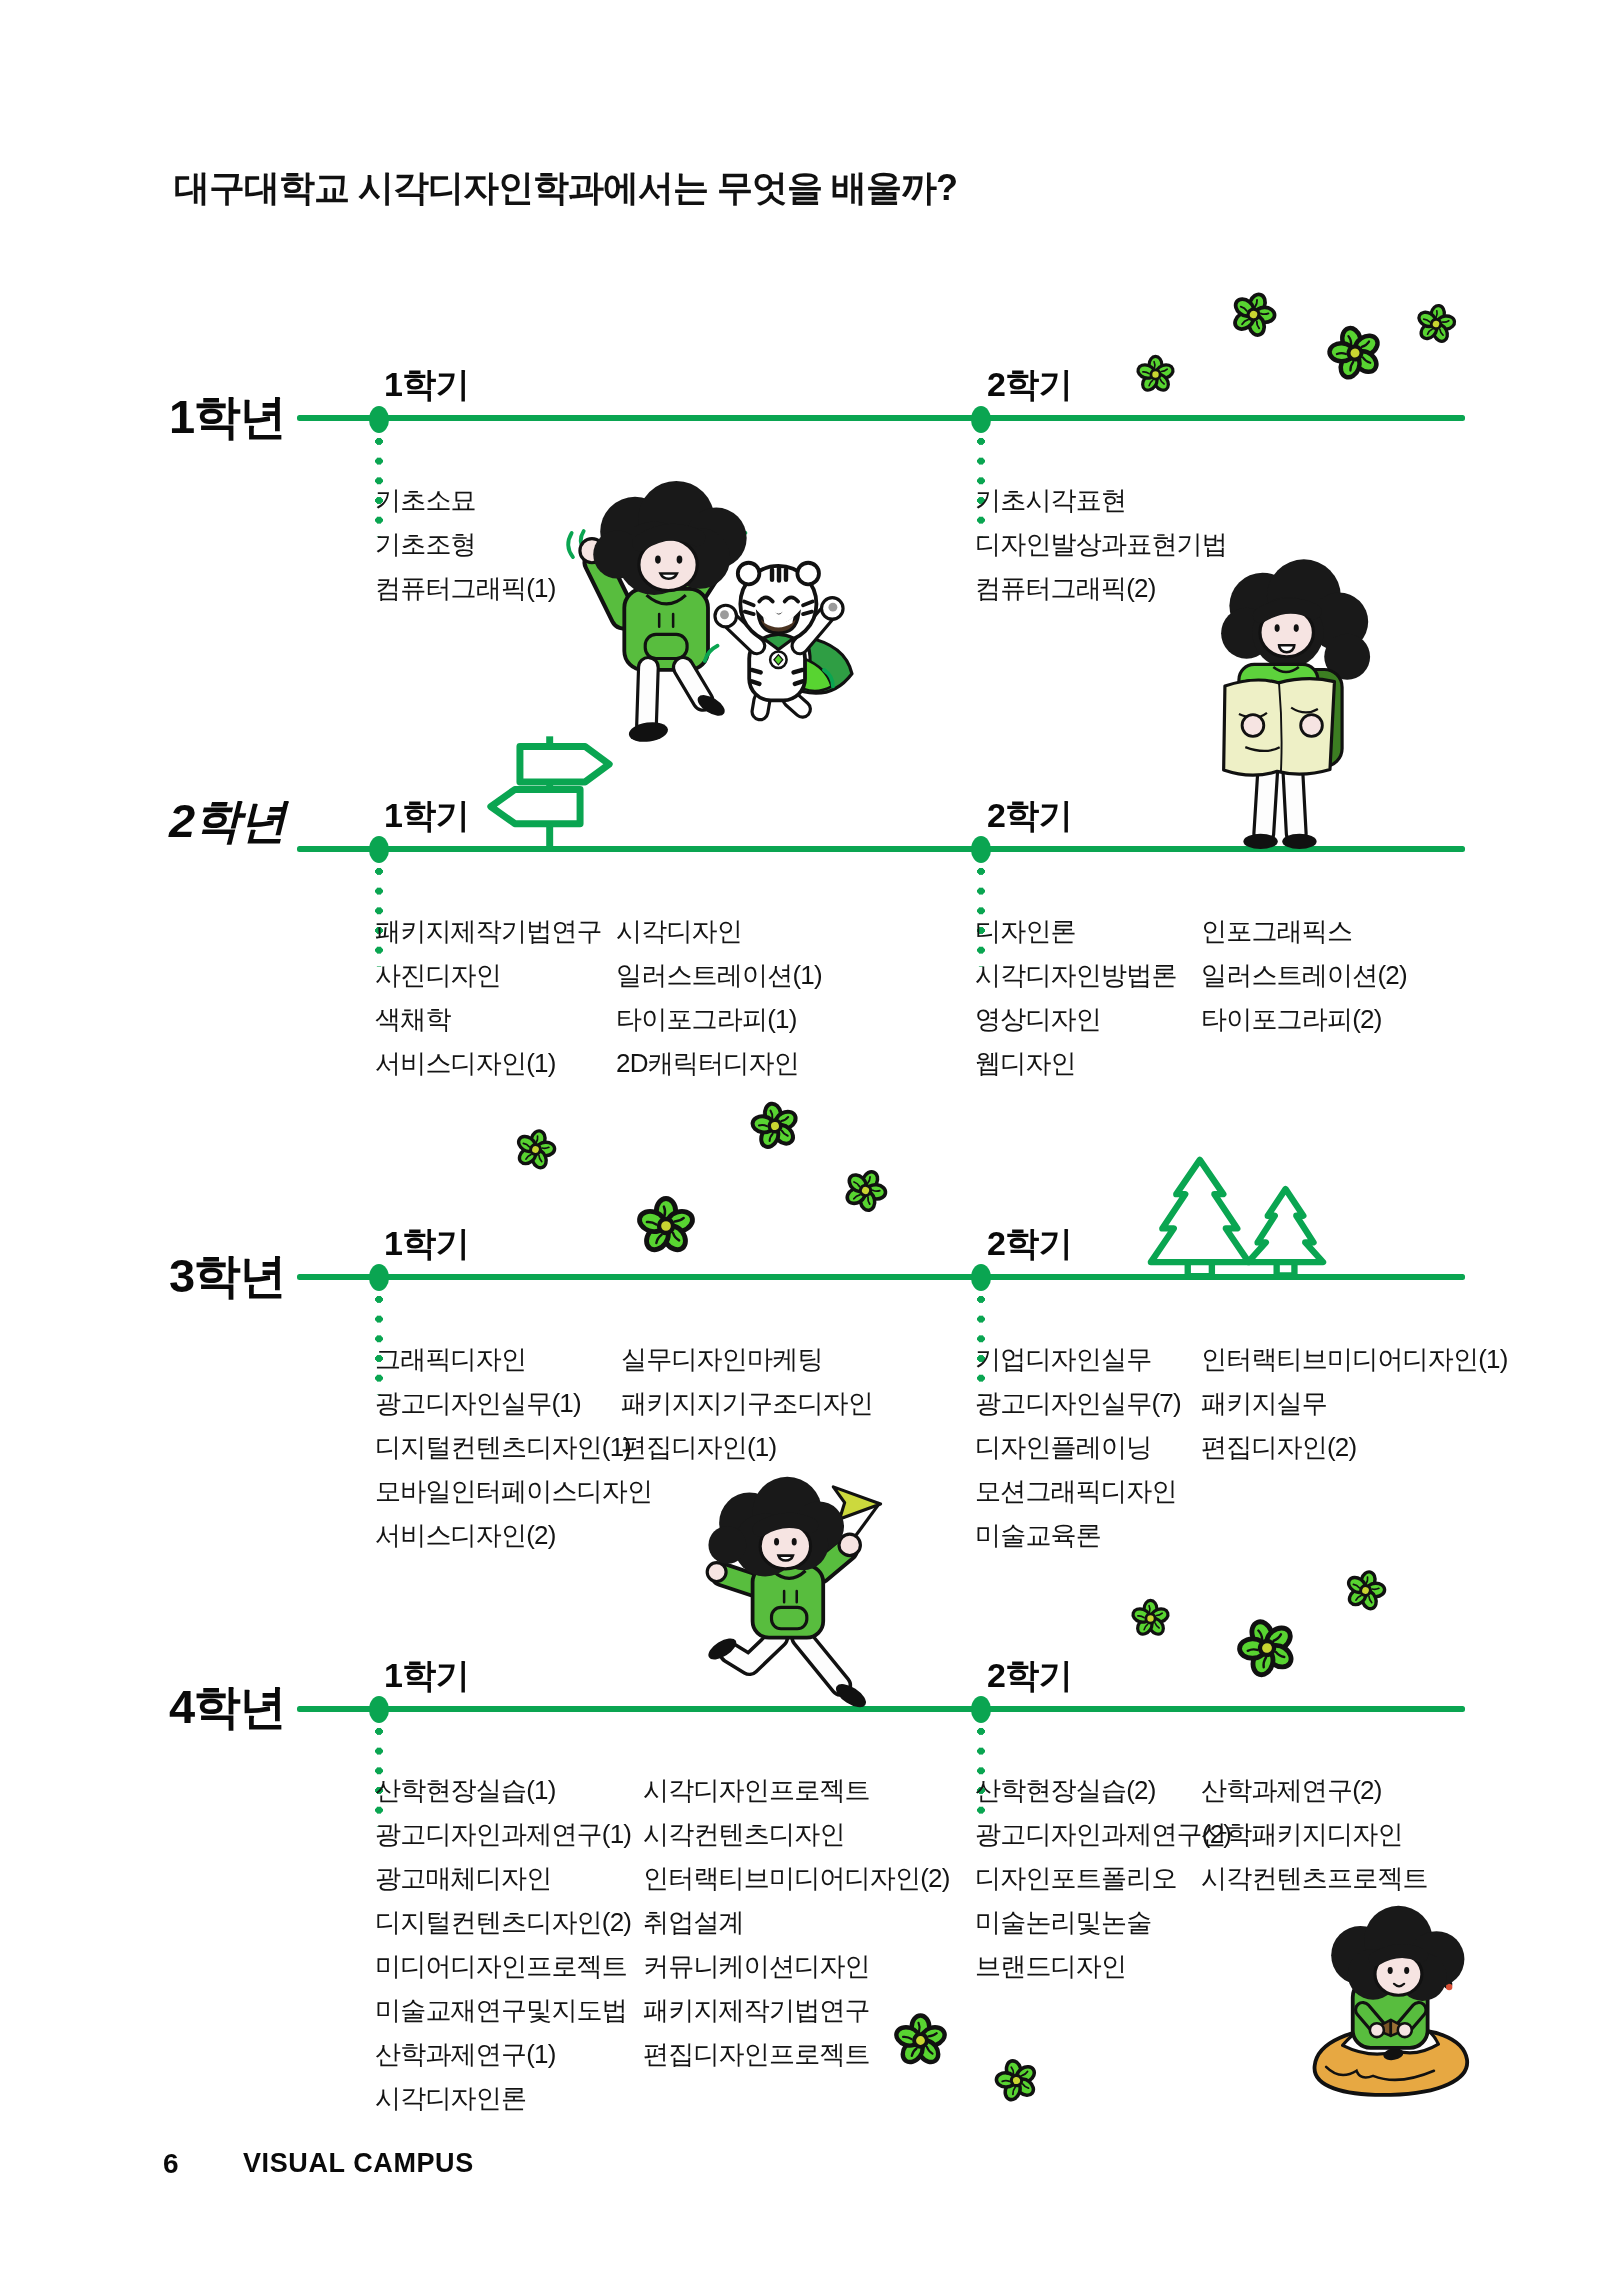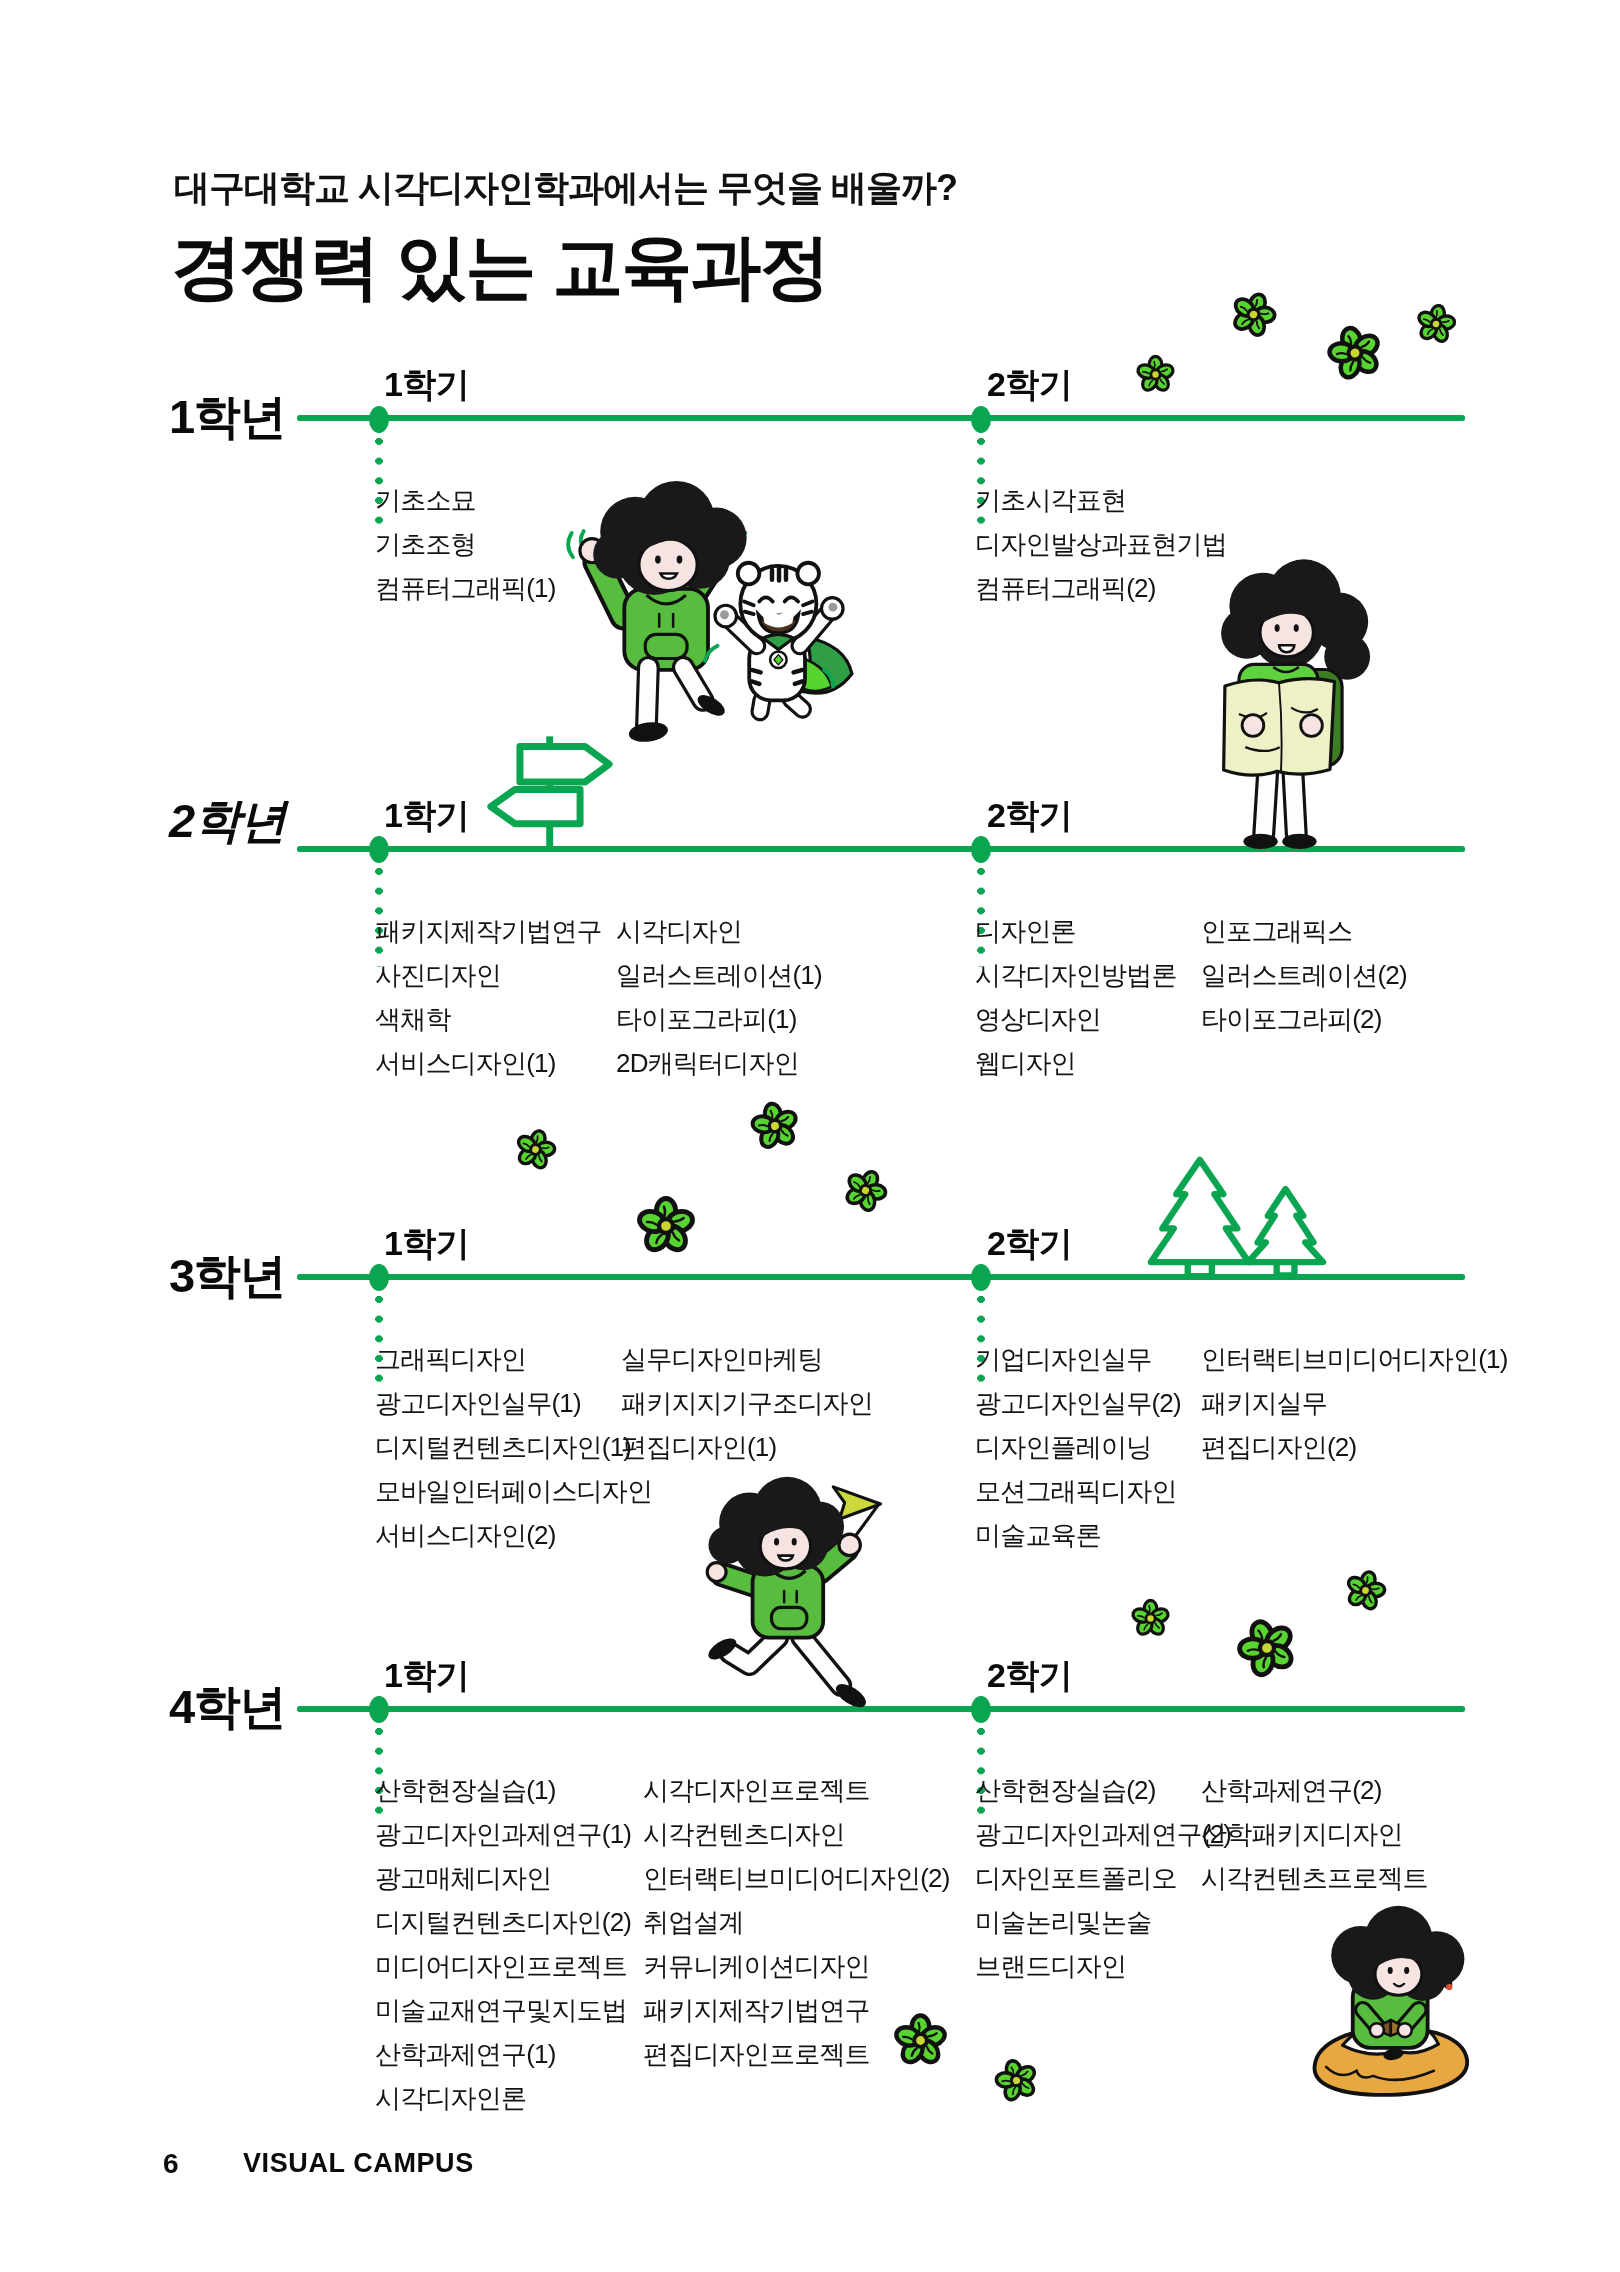--- a/index.html
+++ b/index.html
@@ -30,21 +30,20 @@
   .footer-num{position:absolute;left:163px;top:2148px;font-size:28px;font-weight:700;color:#0a0a0a;}
   .footer-text{position:absolute;left:243px;top:2148px;font-size:27px;font-weight:700;
     letter-spacing:0.6px;color:#0a0a0a;white-space:nowrap;}
 </style>
 </head>
 <body>
 
 <div id="canvas" style="--green:#0aa551;">
 
   <div class="page-subtitle">대구대학교 시각디자인학과에서는 무엇을 배울까?</div>
-  <div class="page-title">경쟁력 있는 교육과정</div>
 
   <div id="timeline-root">
       <div>
         <div class="year-label" style="top: 386px;">1학년</div>
         <div class="timeline-line" style="top: 415px; background: rgb(10, 165, 81);"></div>
         <div class="sem-label" style="left: 343px; top: 364px;">1학기</div>
         <div class="sem-dot" style="left: 369px; top: 406px; background: rgb(10, 165, 81);"></div>
         <div class="dot-trail" style="left: 375px; top: 437px;"></div>
         <div class="course-col" style="left: 375px; top: 478px;">
           <div class="course">기초소묘</div>
@@ -109,21 +108,21 @@
         <div class="course-col" style="left: 621px; top: 1337px;">
           <div class="course">실무디자인마케팅</div>
           <div class="course">패키지지기구조디자인</div>
           <div class="course">편집디자인(1)</div>
         </div>
         <div class="sem-label" style="left: 946px; top: 1223px;">2학기</div>
         <div class="sem-dot" style="left: 971px; top: 1264px; background: rgb(10, 165, 81);"></div>
         <div class="dot-trail" style="left: 977px; top: 1295px;"></div>
         <div class="course-col" style="left: 975px; top: 1337px;">
           <div class="course">기업디자인실무</div>
-          <div class="course">광고디자인실무(2)</div>
+          <div class="course">광고디자인실무(7)</div>
           <div class="course">디자인플레이닝</div>
           <div class="course">모션그래픽디자인</div>
           <div class="course">미술교육론</div>
         </div>
         <div class="course-col" style="left: 1201px; top: 1337px;">
           <div class="course">인터랙티브미디어디자인(1)</div>
           <div class="course">패키지실무</div>
           <div class="course">편집디자인(2)</div>
         </div>
       </div>

